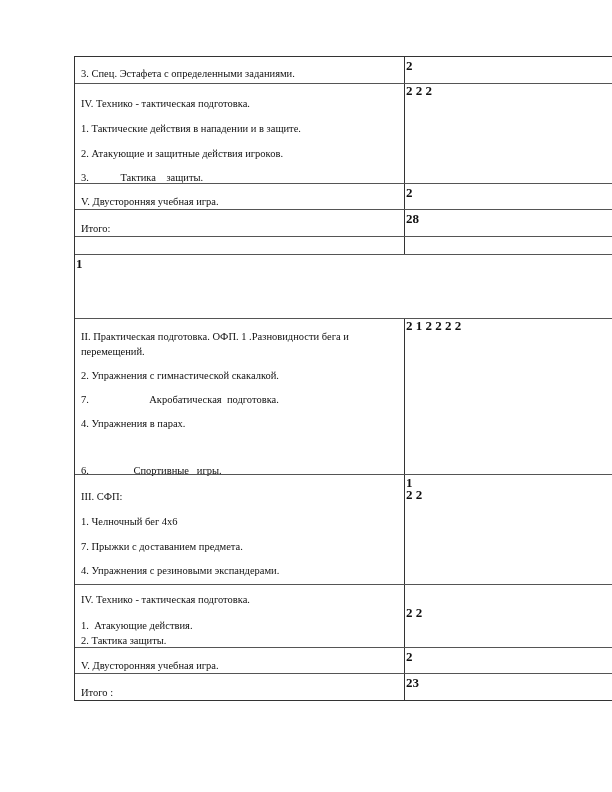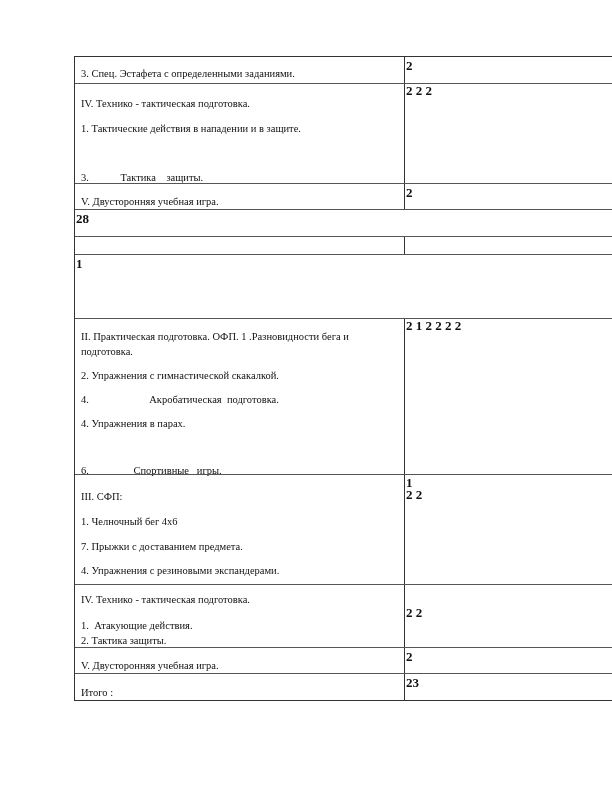--- a/index.html
+++ b/index.html
@@ -25,58 +25,62 @@
     </div>
     <div class="c2">
       <span class="num" style="top:3px">2</span>
     </div>
   </div>
 
   <div class="row" style="height:100px">
     <div class="c1">
       <span class="line" style="top:14px">IV. Технико - тактическая подготовка.</span>
       <span class="line" style="top:39px">1. Тактические действия в нападении и в защите.</span>
+      <span class="line" style="top:64px">2. Атакующие и защитные действия игроков.</span>
       <span class="line" style="top:88px">3.            Тактика    защиты.</span>
     </div>
     <div class="c2">
       <span class="num" style="top:1px">2 2 2</span>
     </div>
   </div>
 
   <div class="row" style="height:26px">
     <div class="c1">
       <span class="line" style="top:12px">V. Двусторонняя учебная игра.</span>
     </div>
     <div class="c2">
       <span class="num" style="top:3px">2</span>
     </div>
   </div>
 
   <div class="row" style="height:27px">
+    <div class="c1">
+      <span class="line" style="top:13px">Итого:</span>
+    </div>
     <div class="c2">
       <span class="num" style="top:3px">28</span>
     </div>
   </div>
 
   <div class="row" style="height:18px">
     <div class="c1"></div>
   </div>
 
   <div class="row" style="height:64px">
     <div class="c2">
       <span class="num" style="top:3px">1</span>
     </div>
   </div>
 
   <div class="row" style="height:156px">
     <div class="c1">
       <span class="line" style="top:12px">II. Практическая подготовка. ОФП. 1 .Разновидности бега и</span>
-      <span class="line" style="top:27px">подготовка.</span>
+      <span class="line" style="top:27px">перемещений.</span>
       <span class="line" style="top:51px">2. Упражнения с гимнастической скакалкой.</span>
-      <span class="line" style="top:75px">4.                       Акробатическая  подготовка.</span>
+      <span class="line" style="top:75px">7.                       Акробатическая  подготовка.</span>
       <span class="line" style="top:99px">4. Упражнения в парах.</span>
       <span class="line" style="top:146px">6.                 Спортивные   игры.</span>
     </div>
     <div class="c2">
       <span class="num" style="top:1px">2 1 2 2 2 2</span>
     </div>
   </div>
 
   <div class="row" style="height:110px">
     <div class="c1">

